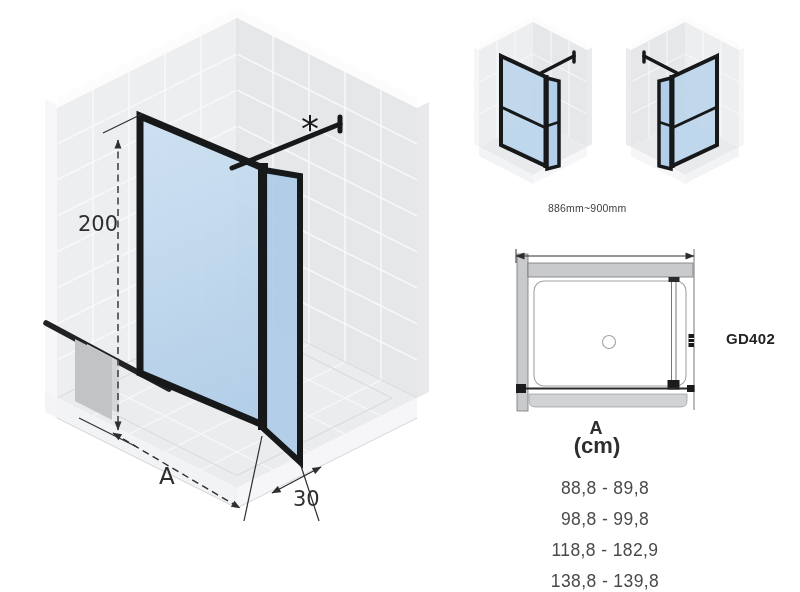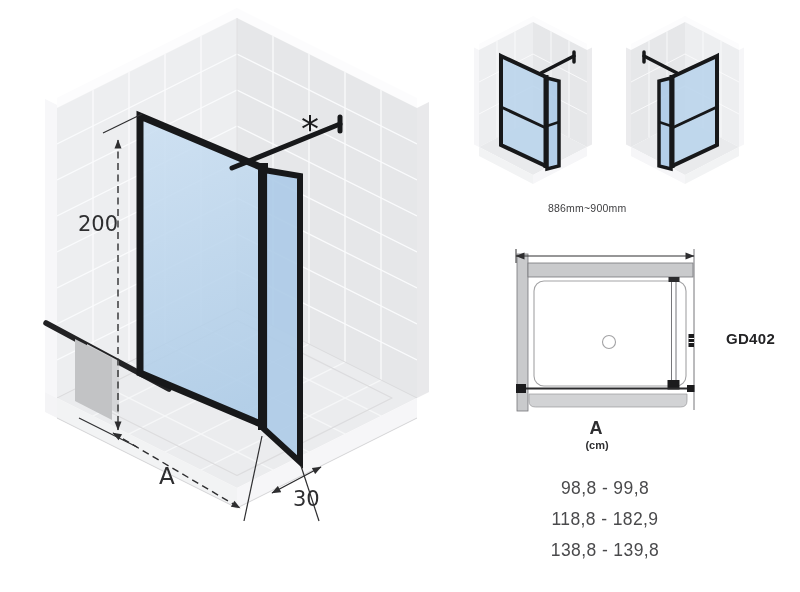--- a/index.html
+++ b/index.html
@@ -9,21 +9,21 @@
   #main-svg{left:0;top:0;}
   #mini-svg{left:460px;top:4px;}
   #plan-svg{left:503px;top:246px;}
   .dim-ranges{position:absolute;left:548px;top:202px;width:200px;text-align:left;
               font-size:10.5px;line-height:12.5px;color:#3f3f41;letter-spacing:0.2px;}
   .dim-ranges div{white-space:nowrap;}
   .model-code{position:absolute;left:726px;top:330px;font-size:15px;font-weight:bold;
               color:#232325;letter-spacing:0.3px;}
   .size-table{position:absolute;left:510px;top:420px;width:190px;text-align:center;color:#2e2e30;}
   .size-table .hdr{font-size:18px;font-weight:bold;line-height:17px;padding-right:18px;}
-  .size-table .unit{font-size:11px;font-weight:bold;line-height:17px;padding-right:16px;}
+  .size-table .unit{font-size:22px;font-weight:bold;line-height:17px;padding-right:16px;}
   .size-table .rows{margin-top:19px;font-size:17.5px;line-height:31px;color:#4a4a4c;
                     letter-spacing:0.4px;font-weight:400;}
   .size-table .rows div{white-space:nowrap;}
   text{font-family:"DejaVu Sans","Liberation Sans",sans-serif;}
 </style>
 </head>
 <body>
 
 <div id="stage">
 
@@ -223,19 +223,20 @@
   <div class="dim-ranges">
     <div>886mm~900mm</div>
   </div>
 
   <div class="model-code">GD402</div>
 
   <div class="size-table">
     <div class="hdr">A</div>
     <div class="unit">(cm)</div>
     <div class="rows">
+      <div>88,8 - 89,8</div>
       <div>98,8 - 99,8</div>
       <div>118,8 - 182,9</div>
       <div>138,8 - 139,8</div>
     </div>
   </div>
 
 </div>
 
 </body></html>

